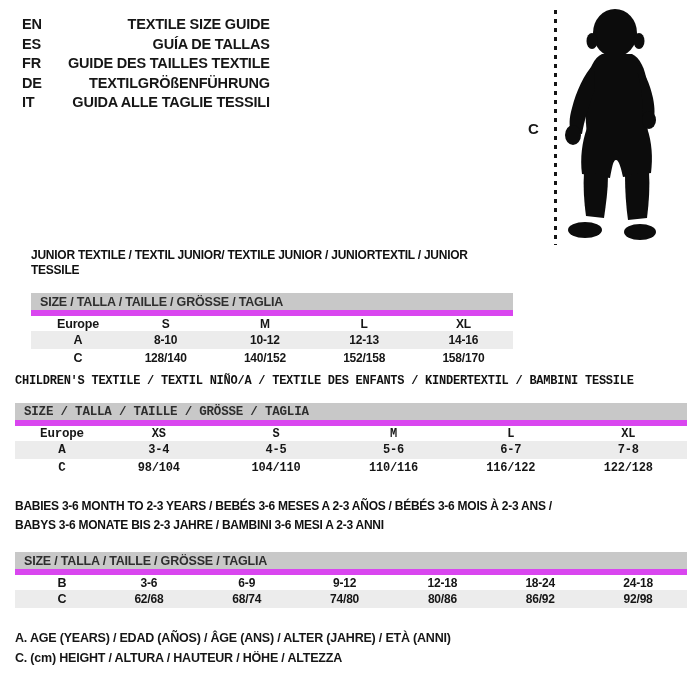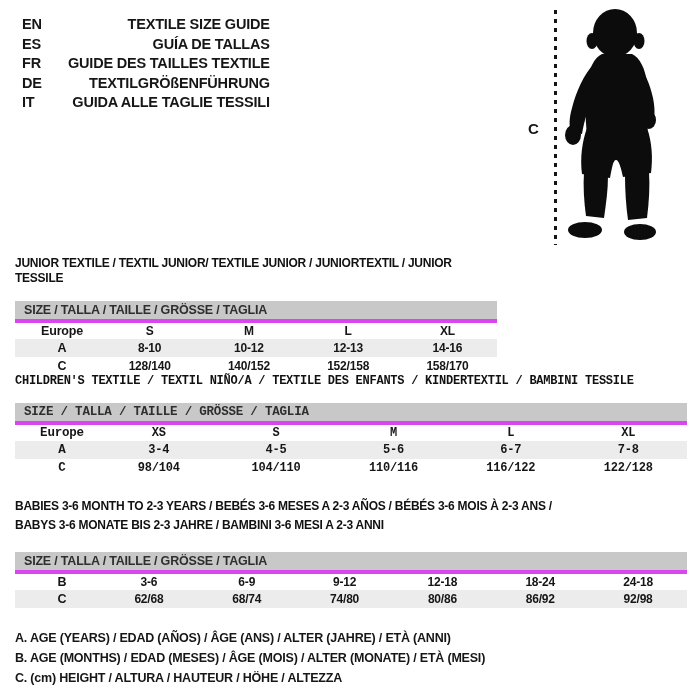--- a/index.html
+++ b/index.html
@@ -24,31 +24,31 @@
   .measure-line {
     left: 554px; top: 10px; width: 3px; height: 235px;
     background: repeating-linear-gradient(to bottom, #141414 0 4px, transparent 4px 9px);
   }
   .silhouette { left: 558px; top: 8px; width: 108px; height: 233px; }
 
   
   .tbl-section { position: absolute; left: 15px; }
   .tbl-title { font-weight: bold; font-size: 12px; letter-spacing: -0.25px; line-height: 15px; color: #111; }
   .tbl-title.two-line { line-height: 19px; }
-  #section-junior   { top: 256px; width: 482px; }
+  #section-junior   { top: 248px; width: 482px; margin-left: 16px; }
   #section-children { top: 374px; width: 672px; font-family: Liberation Mono, monospace; }
   #section-babies   { top: 497px; width: 672px; }
   #section-junior .tbl-title   { margin-bottom: 15px; }
   #section-children .tbl-title { margin-bottom: 14px; }
   #section-babies .tbl-title   { margin-bottom: 17px; }
 
   table.size-table { border-collapse: collapse; table-layout: fixed; width: 100%; }
   th.size-bar {
     background: #c8c8c8;
-    border-bottom: 4px solid #d946ef;
+    border-bottom: 6px solid #d946ef;
     height: 20px;
     text-align: left;
     font-size: 12.5px;
     font-weight: bold;
     letter-spacing: -0.2px;
     color: #2e2e2e;
     padding: 0 0 0 9px;
   }
   .size-table td {
     height: 18px;
@@ -245,15 +245,14 @@
         <td>80/86</td>
         <td>86/92</td>
         <td>92/98</td>
       </tr>
     </tbody>
   </table>
 </div>
 
 <div class="abs notes">
   <div class="note-line">A. AGE (YEARS) / EDAD (AÑOS) / ÂGE (ANS) / ALTER (JAHRE) / ETÀ (ANNI)</div>
-  <div class="note-line">B. AGE (MONTHS) / EDAD (MESES) / ÂGE (MOIS) / ALTER (MONATE) / ETÀ (MESI)</div>
   <div class="note-line">C. (cm) HEIGHT / ALTURA / HAUTEUR / HÖHE / ALTEZZA</div>
 </div>
 
 </body></html>

